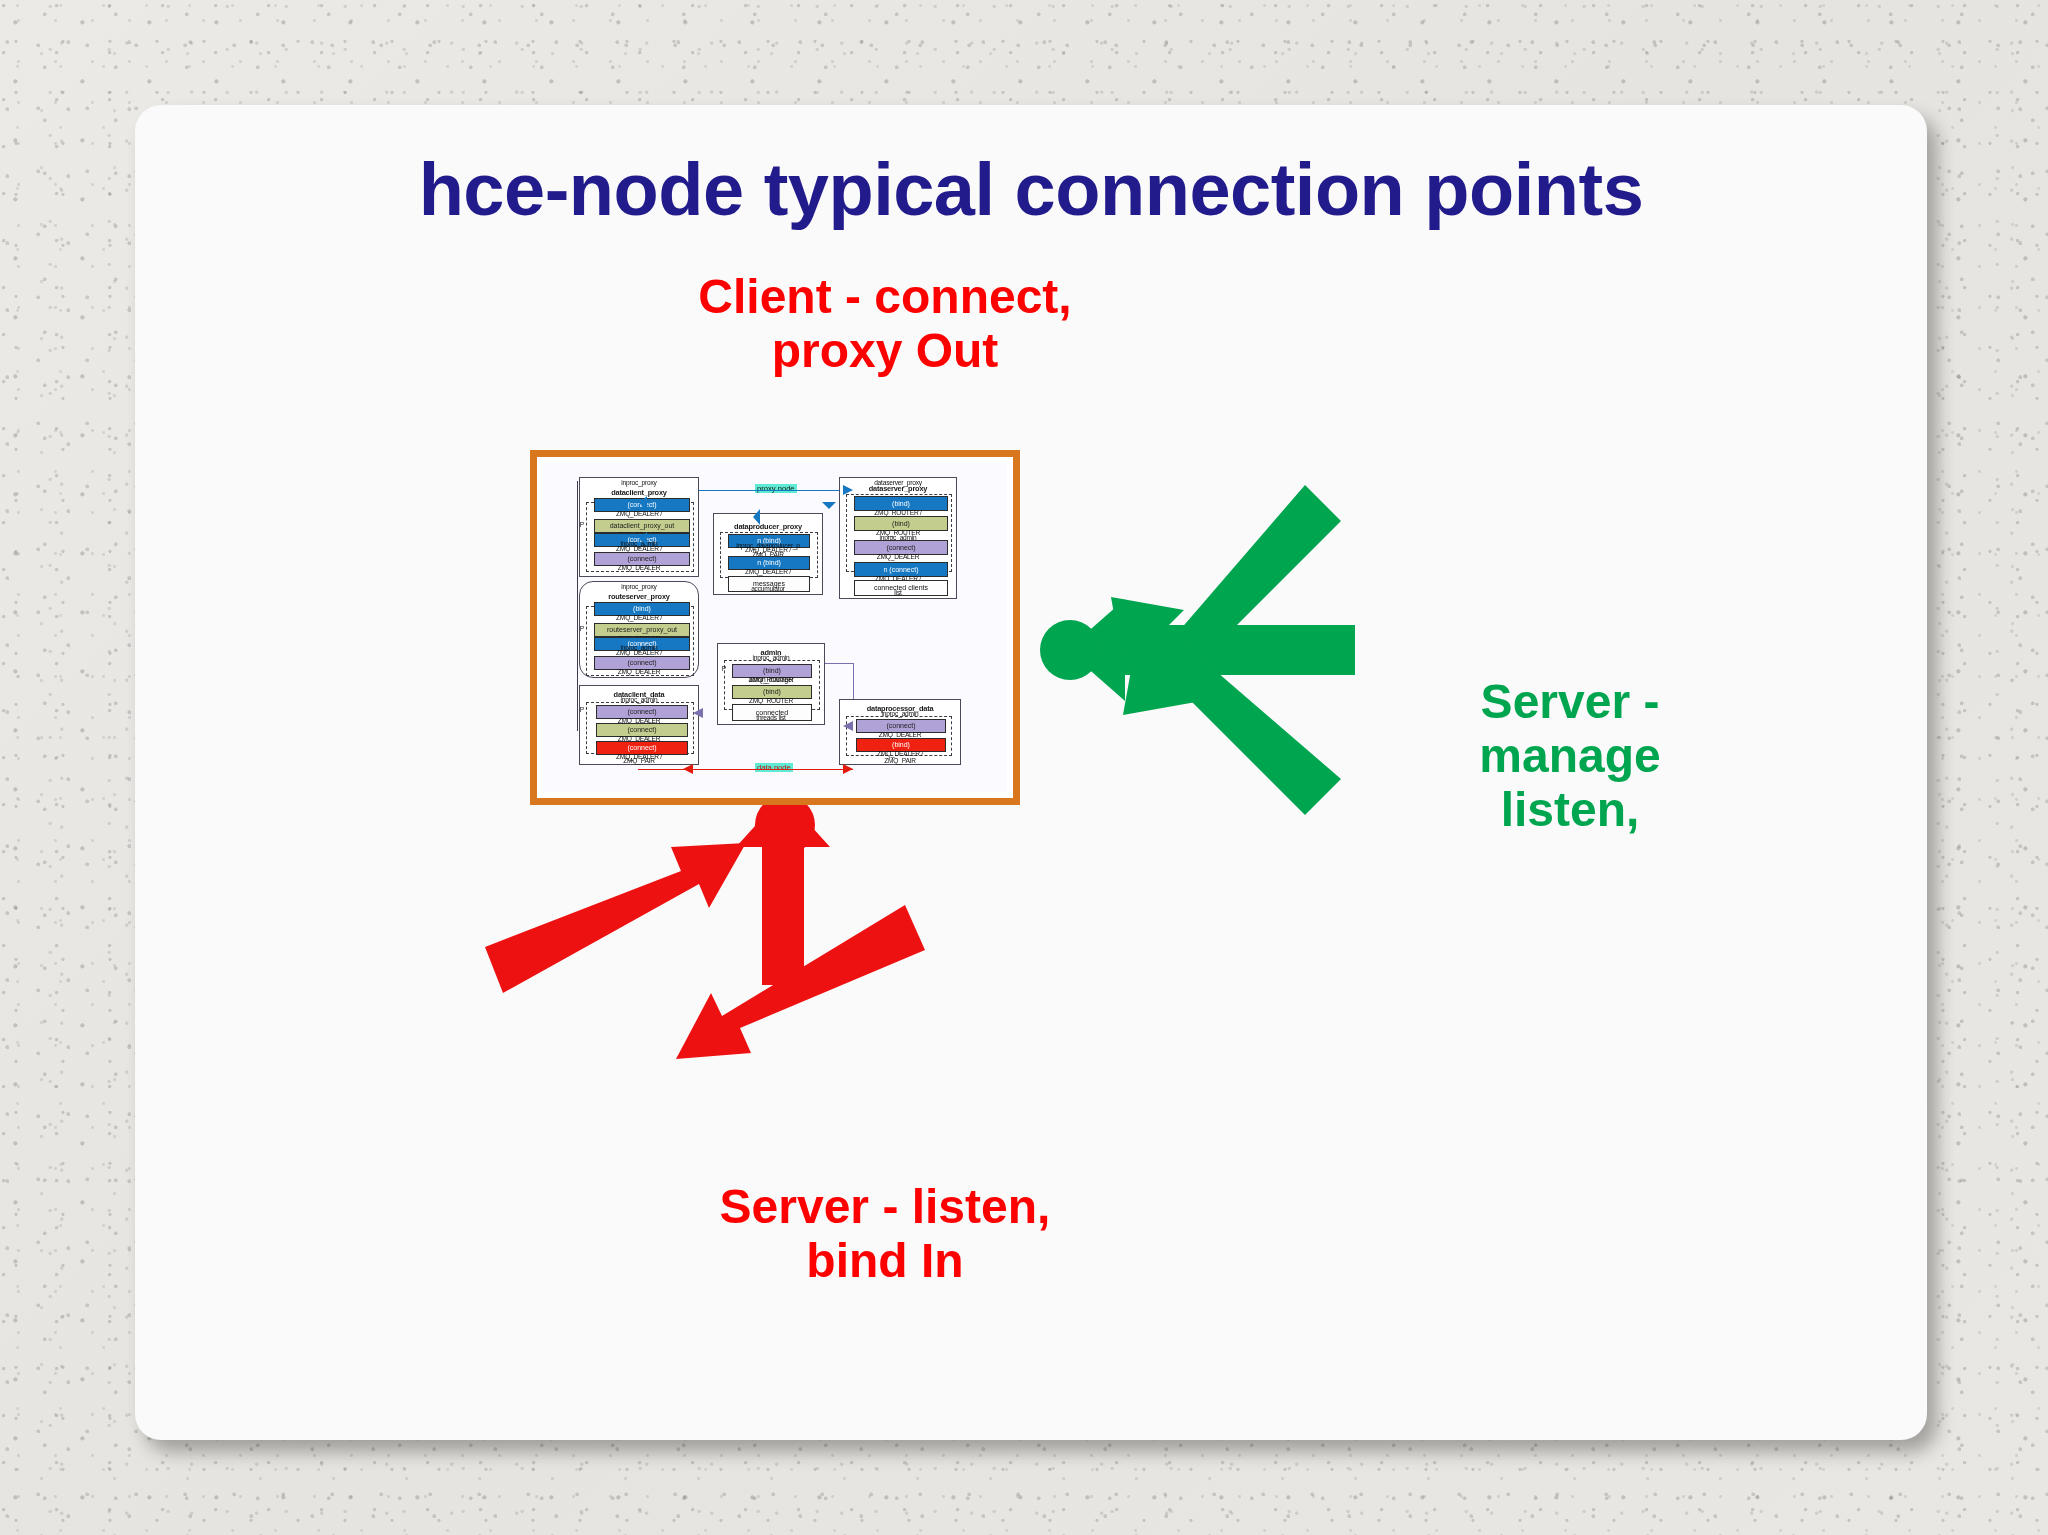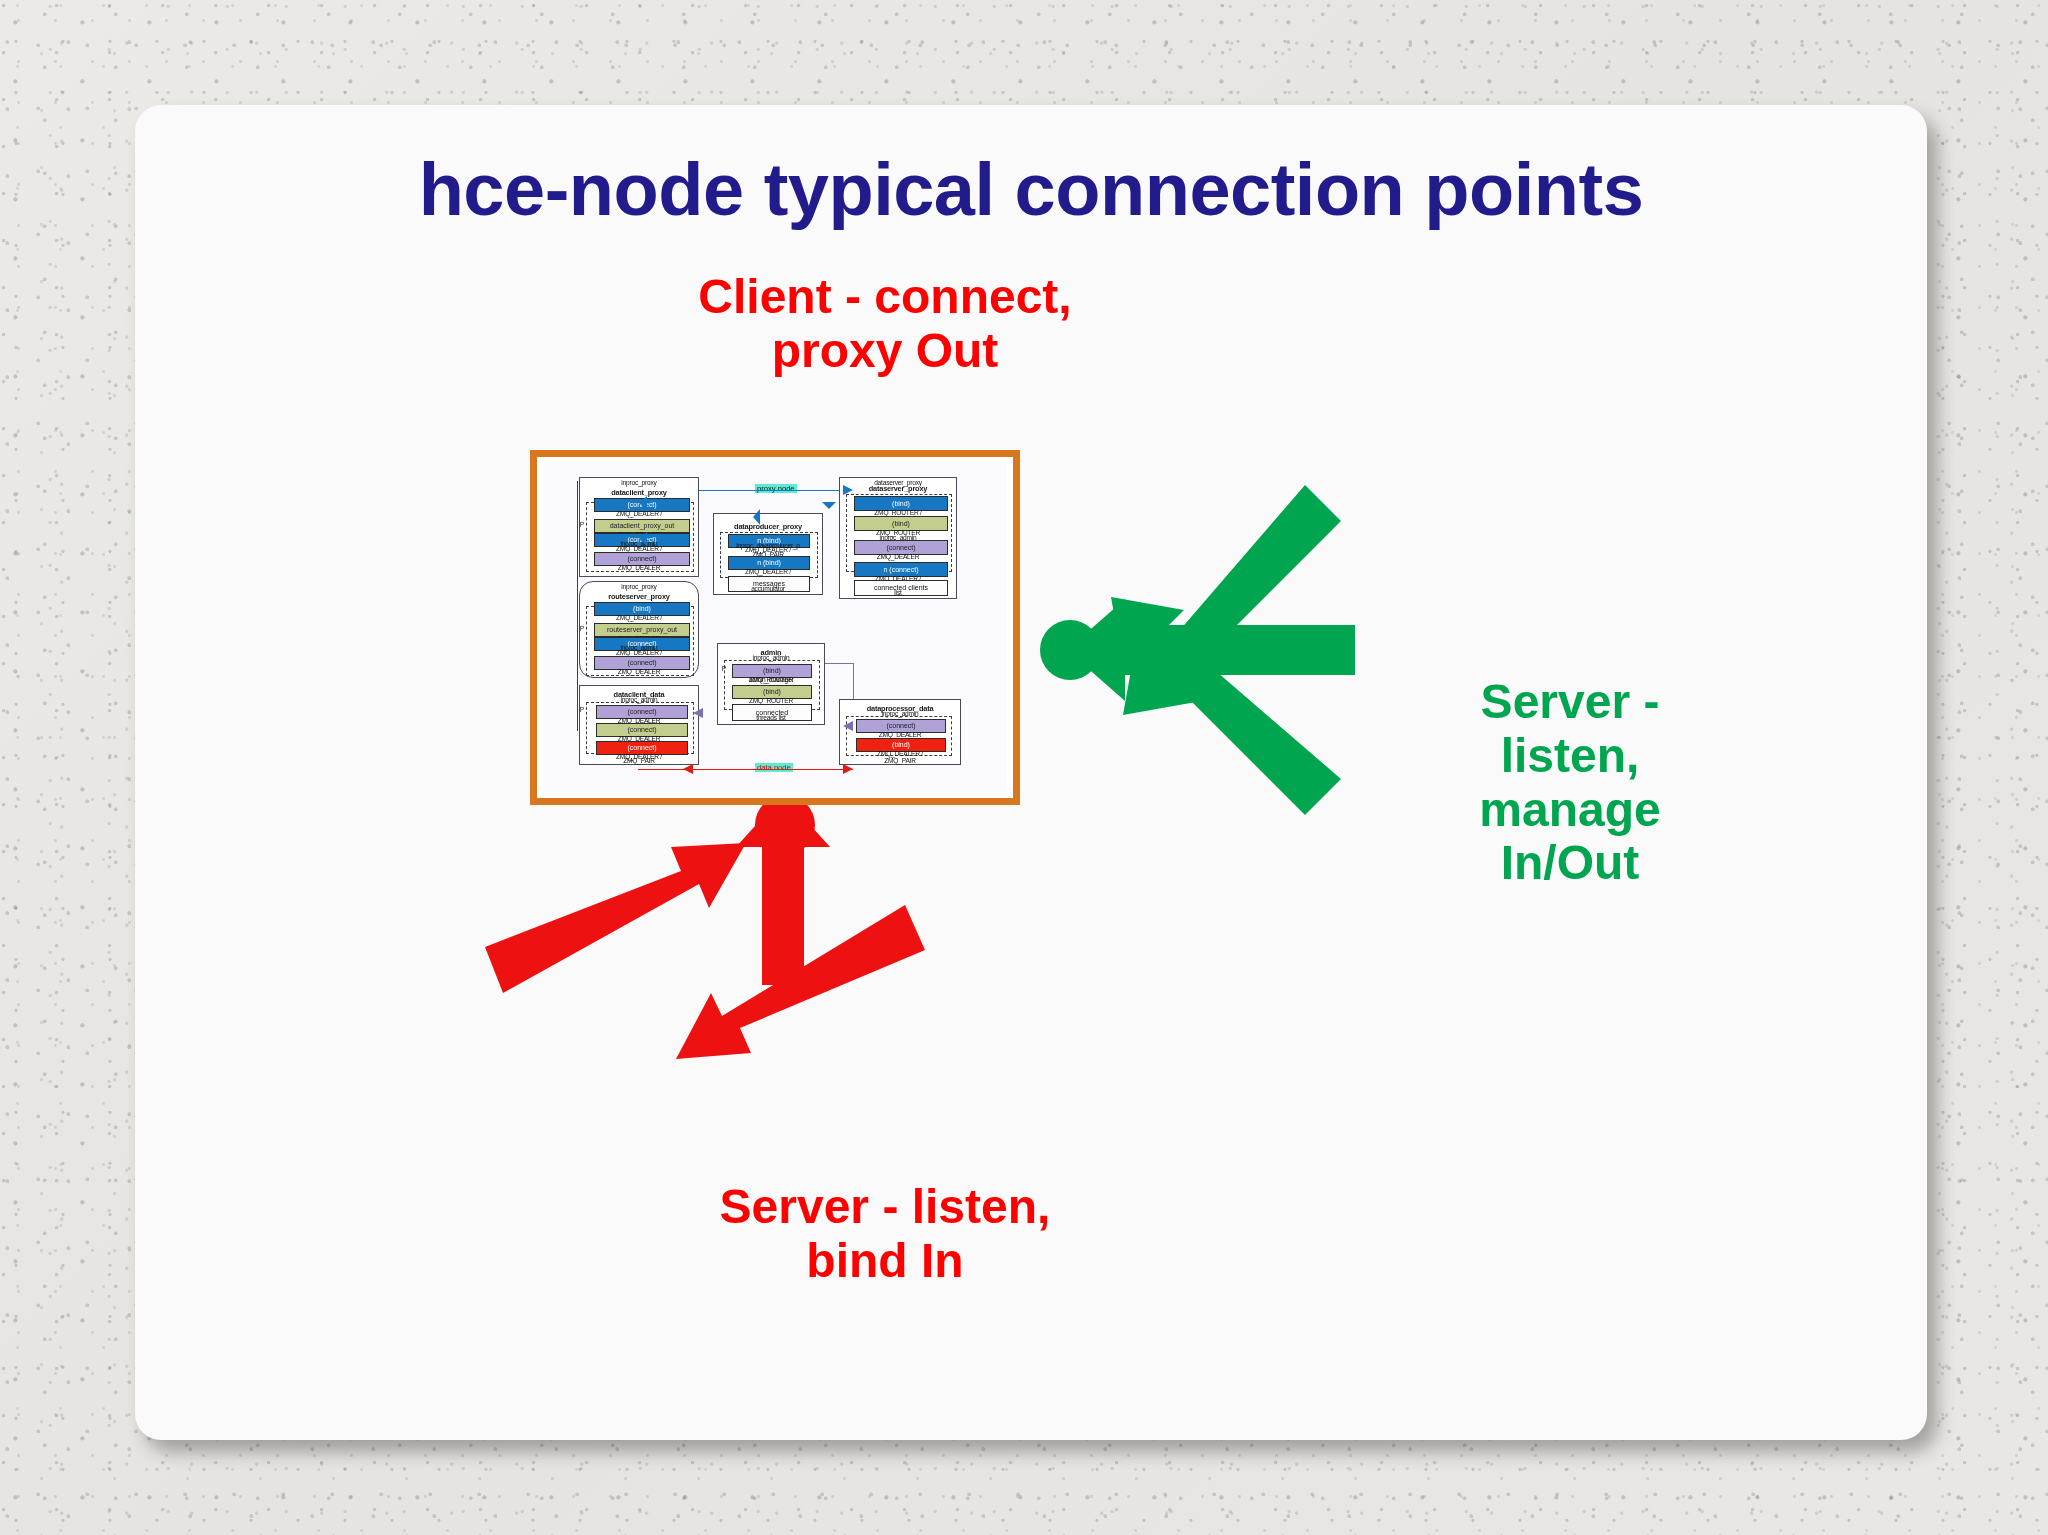--- a/index.html
+++ b/index.html
@@ -99,23 +99,22 @@
     <div>proxy Out</div>
   </div>
 
   <svg class="arrowwrap" style="left:655px;top:370px;" width="130" height="160" viewBox="0 0 130 160">
     <polygon points="65,0 112,52 86,52 86,160 44,160 44,52 18,52" fill="#1479bd"></polygon>
   </svg>
   <div class="hub" style="left:690px;top:490px;width:60px;height:60px;background:#1479bd;"></div>
 
   <div class="caption" id="cap-right">
     <div>Server -</div>
+    <div>manage</div>
     <div>listen,</div>
-    <div>manage</div>
-    <div>In/Out</div>
   </div>
 
   <svg class="arrowwrap" style="left:870px;top:370px;" width="350" height="350" viewBox="0 0 350 350">
     <g fill="#00a550">
       <polygon points="350,150 350,200 120,200 120,226 62,175 120,124 120,150"></polygon>
       <polygon points="300,10 336,46 173,209 191,227 118,240 131,167 149,185"></polygon>
       <polygon points="336,304 300,340 137,177 119,195 106,122 179,135 161,153"></polygon>
     </g>
   </svg>
   <div class="hub" style="left:905px;top:515px;width:60px;height:60px;background:#00a550;"></div>

